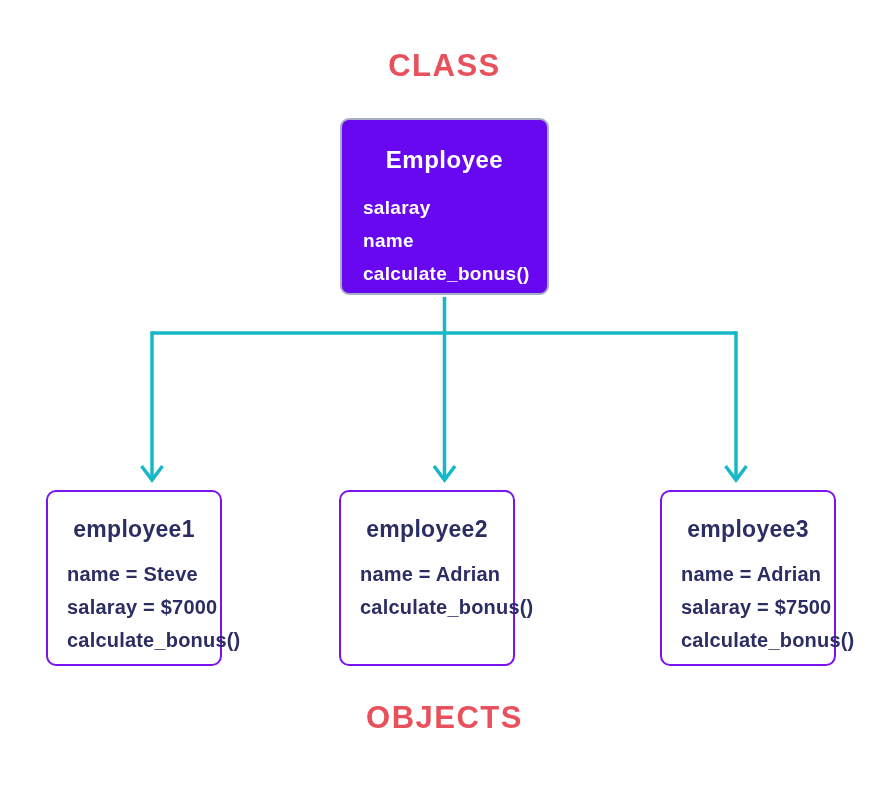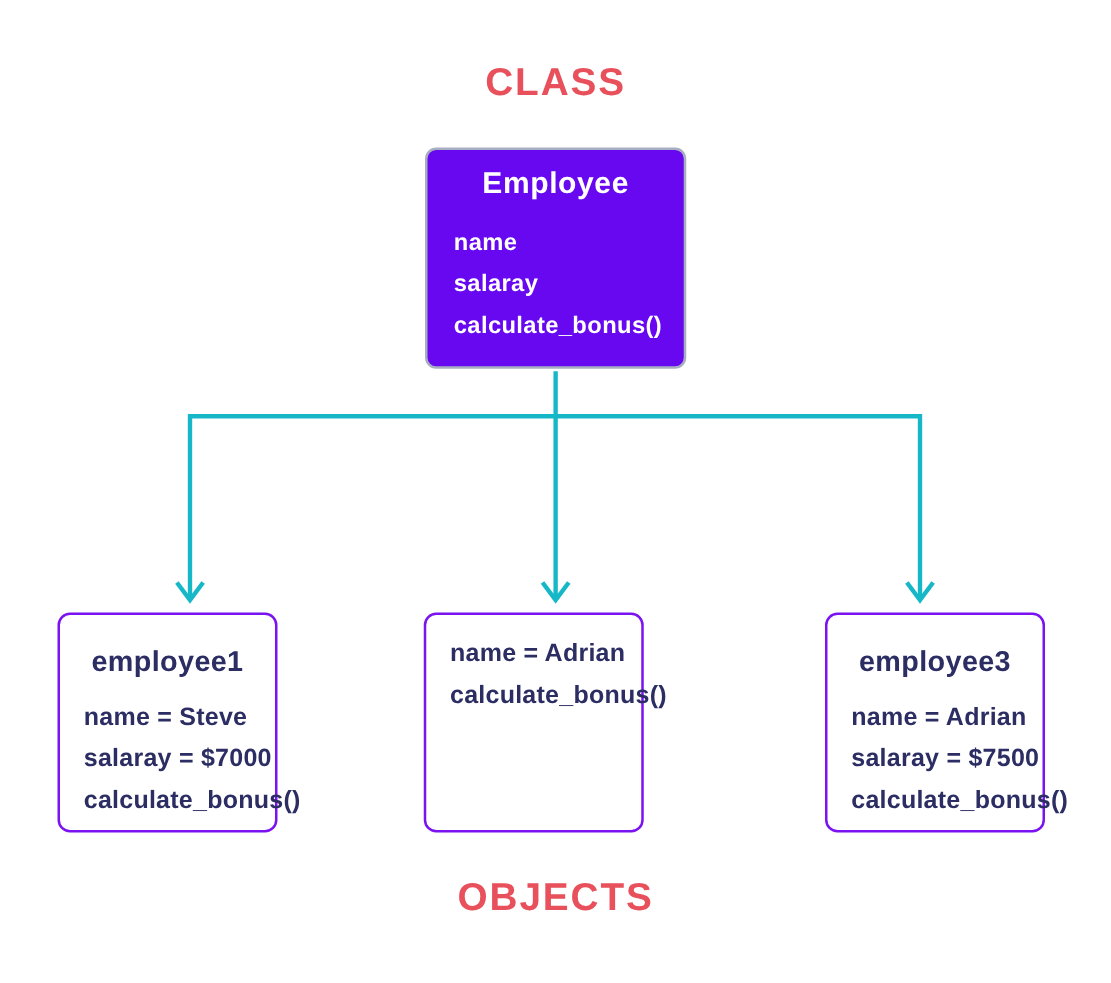--- a/index.html
+++ b/index.html
@@ -28,21 +28,21 @@
   .class-label-pos{top:48px;}
   .objects-label-pos{top:700px;}
 
   .class-box{
     position:absolute;left:340px;top:118px;width:209px;height:177px;
     background:var(--class-fill);
     border:2px solid var(--class-border);
     border-radius:9px;
   }
   .class-box .box-title{
-    margin-top:13px;text-align:center;
+    margin-top:26px;text-align:center;
     color:var(--text-light);font-size:24px;font-weight:700;letter-spacing:.5px;
   }
   .class-box .members{
     margin-top:17px;padding-left:21px;
   }
   .class-box .member{
     display:block;height:33px;line-height:33px;
     color:var(--text-light);font-size:19px;font-weight:600;letter-spacing:.3px;
   }
 
@@ -72,22 +72,22 @@
 </head>
 <body>
 
 <div class="diagram">
 
   <div class="section-label class-label-pos">CLASS</div>
 
   <div class="class-box">
     <div class="box-title">Employee</div>
     <div class="members">
+      <span class="member">salaray</span>
       <span class="member">name</span>
-      <span class="member">salaray</span>
       <span class="member">calculate_bonus()</span>
     </div>
   </div>
 
   <svg class="arrows" viewBox="0 0 889 786" xmlns="http://www.w3.org/2000/svg">
     <g fill="none" style="stroke:var(--arrow);" stroke-width="3.5">
 
       <line x1="444.5" y1="297" x2="444.5" y2="478"></line>
       <path d="M434 466 L444.5 480 L455 466"></path>
 
@@ -104,20 +104,21 @@
   <div class="object-box object-box-1">
     <div class="box-title">employee1</div>
     <div class="members">
       <span class="member">name = Steve</span>
       <span class="member">salaray = $7000</span>
       <span class="member">calculate_bonus()</span>
     </div>
   </div>
 
   <div class="object-box object-box-2">
+    <div class="box-title">employee2</div>
     <div class="members">
       <span class="member">name = Adrian</span>
       <span class="member">calculate_bonus()</span>
     </div>
   </div>
 
   <div class="object-box object-box-3">
     <div class="box-title">employee3</div>
     <div class="members">
       <span class="member">name = Adrian</span>

